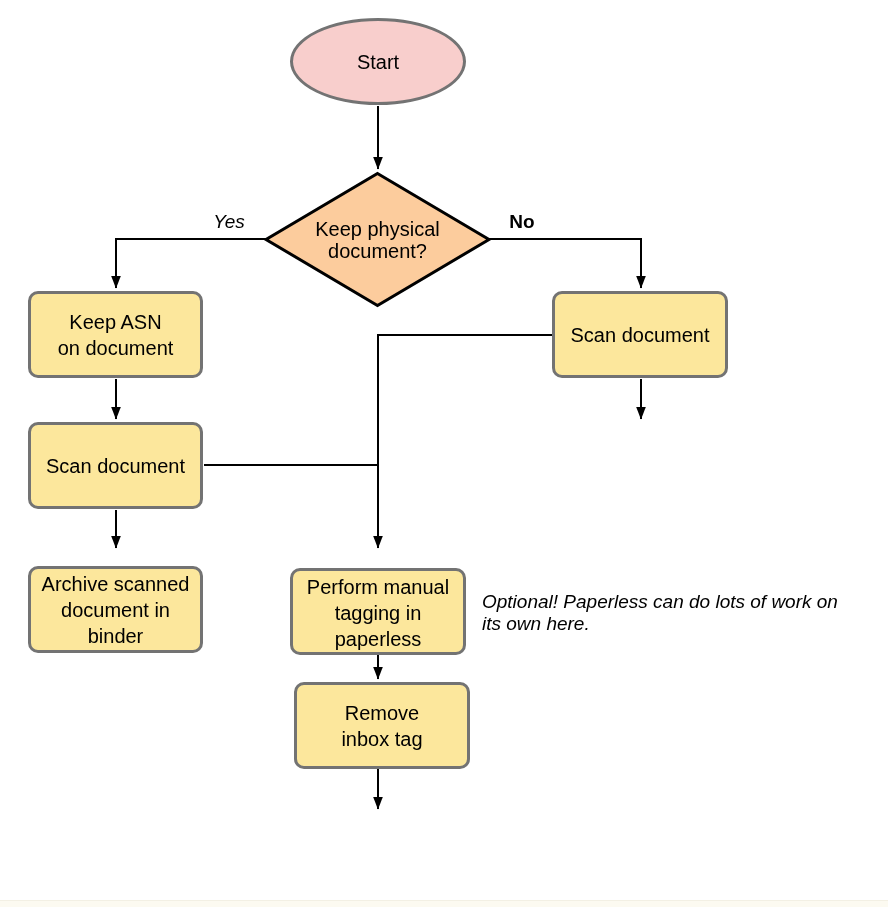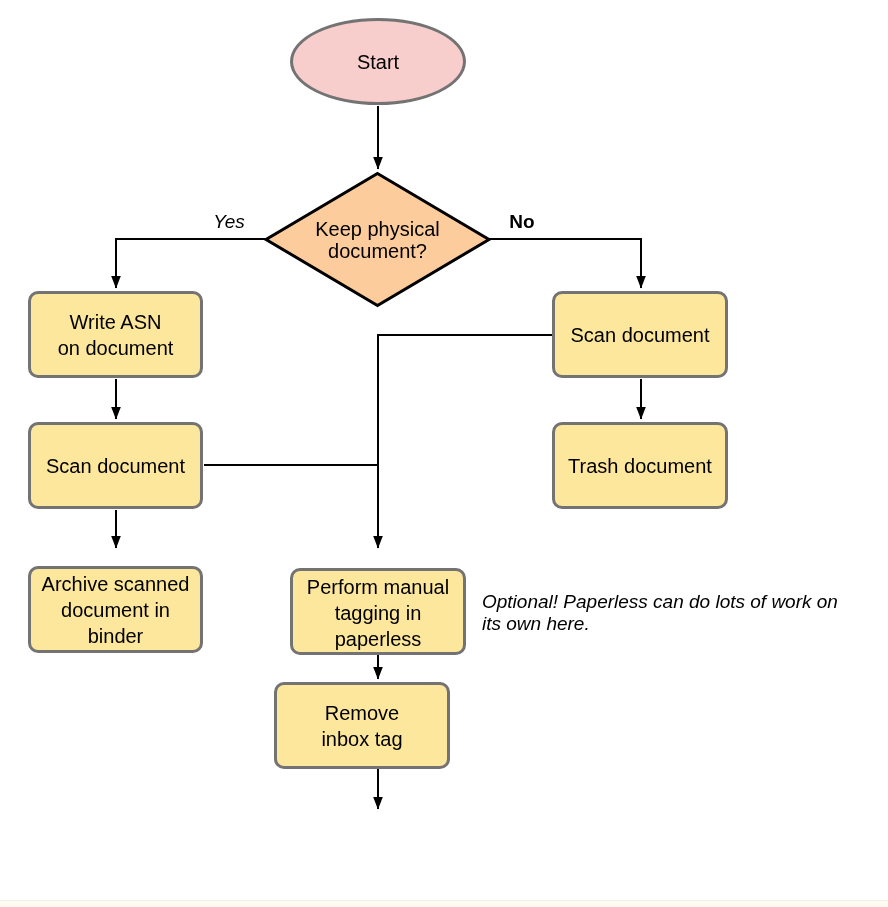--- a/index.html
+++ b/index.html
@@ -126,45 +126,42 @@
 
   <div class="decision-label" style="left:289px; top:204px; width:177px; height:71px;">
     <span>Keep physical
 document?</span>
   </div>
 
   <div class="edge-label" style="left:199px; top:211px;font-style:italic;">Yes</div>
   <div class="edge-label" style="left:492px; top:211px;font-weight:bold;">No</div>
 
   <div class="node process" style="left:28px; top:291px; width:175px; height:87px;">
-    <span>Write ASN
+    <span>Keep ASN
 on document</span>
   </div>
   <div class="node process" style="left:28px; top:422px; width:175px; height:87px;">
     <span>Scan document</span>
   </div>
   <div class="node process" style="left:28px; top:551px; width:175px; height:87px;margin-top:15px;">
     <span>Archive scanned
 document in
 binder</span>
   </div>
 
   <div class="node process" style="left:552px; top:291px; width:176px; height:87px;">
     <span>Scan document</span>
   </div>
-  <div class="node process" style="left:552px; top:422px; width:176px; height:87px;">
-    <span>Trash document</span>
-  </div>
 
   <div class="node process" style="left:290px; top:568px; width:176px; height:87px;align-items:flex-end;">
     <span>Perform manual
 tagging in
 paperless</span>
   </div>
-  <div class="node process" style="left:274px; top:682px; width:176px; height:87px;">
+  <div class="node process" style="left:294px; top:682px; width:176px; height:87px;">
     <span>Remove
 inbox tag</span>
   </div>
 
 
   <div class="note">Optional! Paperless can do lots of work on
 its own here.</div>
 
   <div class="bottom-strip"></div>
 

